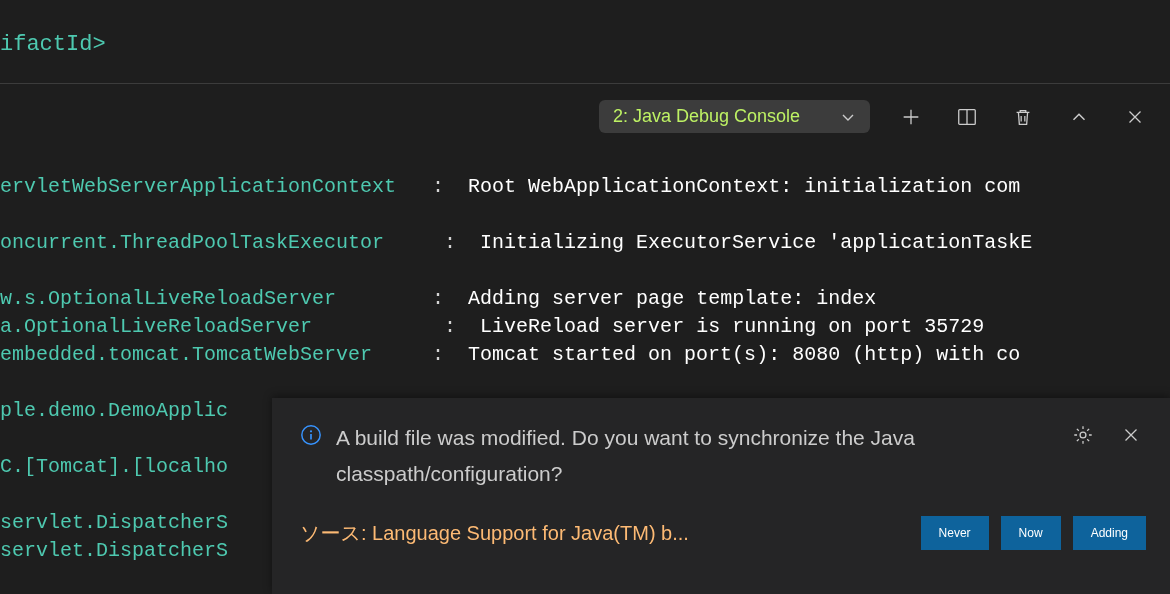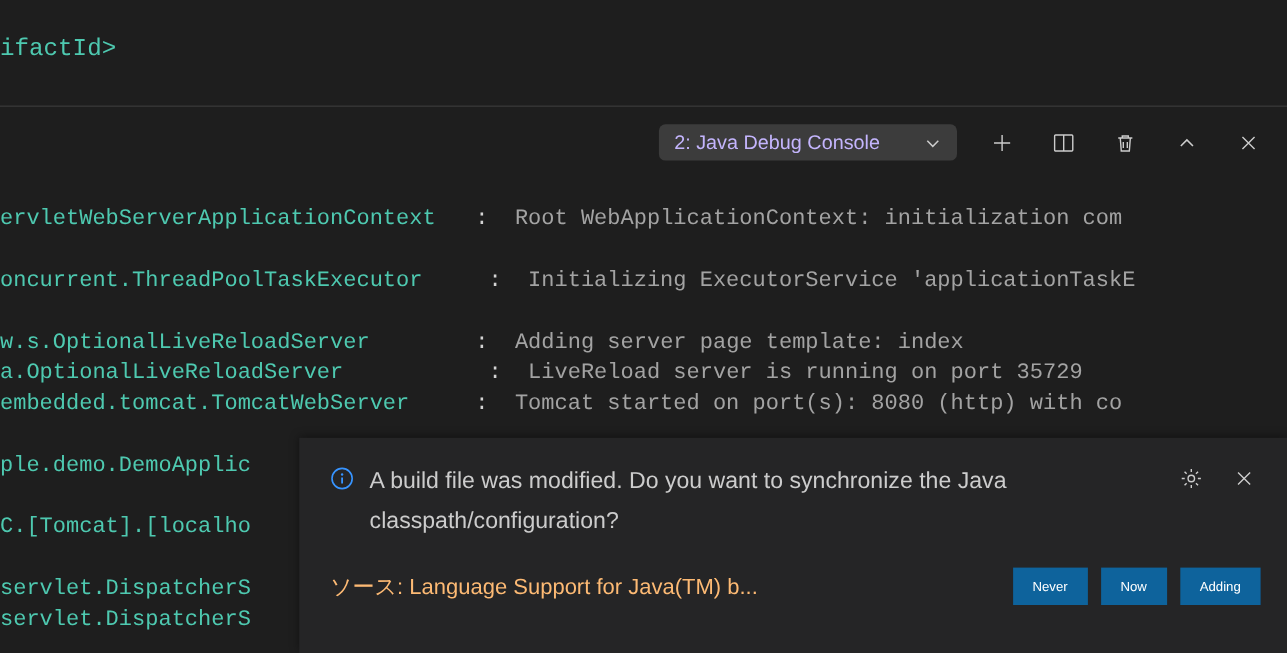--- a/index.html
+++ b/index.html
@@ -7,21 +7,21 @@
       background: #1e1e1e;
       color: #d4d4d4;
       font-family: 'Consolas', 'Monaco', 'Courier New', monospace;
       font-size: 18px;
       overflow: hidden;
       width: 1170px;
       height: 594px;
       position: relative;
     }
     .editor-area {
-      height: 97px;
+      height: 84px;
       padding: 30px 0 0 0;
       border-bottom: 1px solid #3c3c3c;
     }
     .code-line {
       font-size: 22px;
       line-height: 30px;
       color: #808080;
     }
     .xml-tag { color: #4ec9b0; }
     .panel-header {
@@ -33,21 +33,21 @@
     }
     .terminal-selector {
       display: flex;
       align-items: center;
       background: #3c3c3c;
       border-radius: 6px;
       padding: 6px 14px;
       gap: 40px;
       font-family: -apple-system, BlinkMacSystemFont, 'Segoe UI', sans-serif;
       font-size: 18px;
-      color: #c4b5fd;
+      color: #bef264;
     }
     .chevron-down {
       width: 16px;
       height: 16px;
     }
     .icon-btn {
       background: none;
       border: none;
       color: #cccccc;
       cursor: pointer;
@@ -73,21 +73,21 @@
       display: flex;
     }
     .log-group {
       margin-bottom: 28px;
     }
     .log-group-tight {
       margin-bottom: 0;
     }
     .logger-name { color: #4ec9b0; }
     .colon { color: #d4d4d4; }
-    .log-msg { color: #a3a3a3; }
+    .log-msg { color: #ffffff; }
     .notification {
       position: absolute;
       bottom: 0;
       right: 0;
       width: 898px;
       background: #252526;
       box-shadow: 0 -2px 8px rgba(0,0,0,0.4);
       padding: 22px 24px 44px 28px;
       font-family: -apple-system, BlinkMacSystemFont, 'Segoe UI', 'Hiragino Sans', sans-serif;
     }

